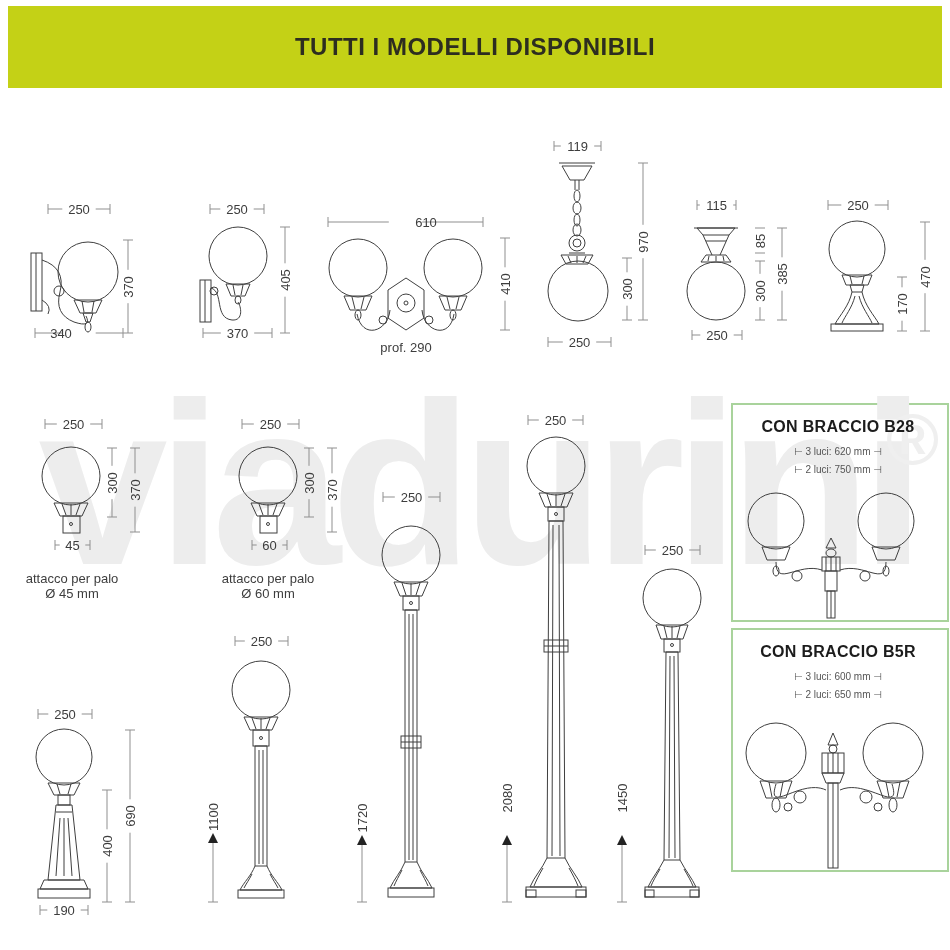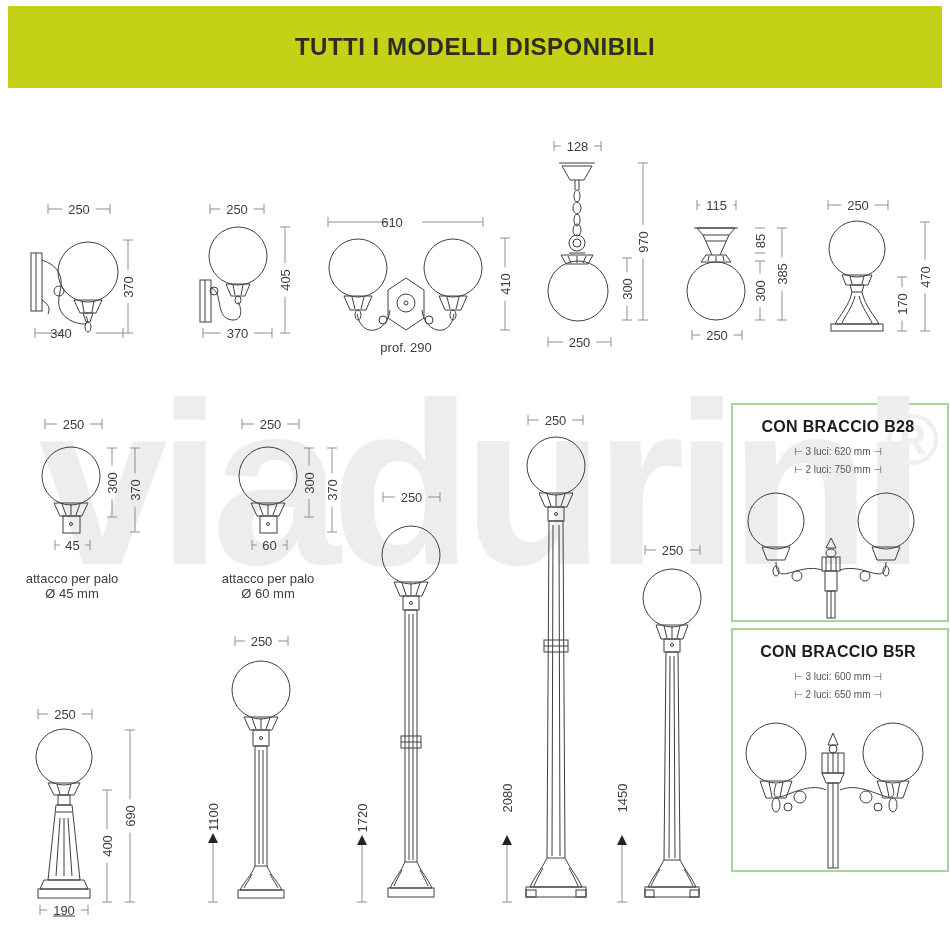--- a/index.html
+++ b/index.html
@@ -482,23 +482,23 @@
       </g>
   </svg>
 
   <div id="label-layer">
       <div class="dim-label" style="left: 79px; top: 209px;">250</div>
       <div class="dim-label rot" style="left: 128px; top: 286.5px;">370</div>
       <div class="dim-label" style="left: 61px; top: 333px;">340</div>
       <div class="dim-label" style="left: 237px; top: 209px;">250</div>
       <div class="dim-label rot" style="left: 285px; top: 280px;">405</div>
       <div class="dim-label" style="left: 237.5px; top: 333px;">370</div>
-      <div class="dim-label" style="left: 392px; top: 222px;">610</div>
+      <div class="dim-label" style="left: 426px; top: 222px;">610</div>
       <div class="dim-label rot" style="left: 505px; top: 284px;">410</div>
-      <div class="dim-label" style="left: 577.5px; top: 146px;">128</div>
+      <div class="dim-label" style="left: 577.5px; top: 146px;">119</div>
       <div class="dim-label rot" style="left: 643px; top: 241.5px;">970</div>
       <div class="dim-label rot" style="left: 627px; top: 289px;">300</div>
       <div class="dim-label" style="left: 579.5px; top: 342px;">250</div>
       <div class="dim-label" style="left: 716.5px; top: 205px;">115</div>
       <div class="dim-label rot" style="left: 760px; top: 240.5px;">85</div>
       <div class="dim-label rot" style="left: 760px; top: 290.5px;">300</div>
       <div class="dim-label rot" style="left: 782px; top: 274px;">385</div>
       <div class="dim-label" style="left: 717px; top: 335px;">250</div>
       <div class="dim-label" style="left: 858px; top: 205px;">250</div>
       <div class="dim-label rot" style="left: 902px; top: 304px;">170</div>
@@ -511,21 +511,21 @@
       <div class="dim-label rot" style="left: 309px; top: 482.5px;">300</div>
       <div class="dim-label rot" style="left: 332px; top: 490px;">370</div>
       <div class="dim-label" style="left: 269.5px; top: 545px;">60</div>
       <div class="dim-label" style="left: 411.5px; top: 497px;">250</div>
       <div class="dim-label" style="left: 555.5px; top: 420px;">250</div>
       <div class="dim-label" style="left: 672.5px; top: 550px;">250</div>
       <div class="dim-label" style="left: 261.5px; top: 641px;">250</div>
       <div class="dim-label" style="left: 65px; top: 714px;">250</div>
       <div class="dim-label rot" style="left: 107px; top: 846px;">400</div>
       <div class="dim-label rot" style="left: 130px; top: 816px;">690</div>
-      <div class="dim-label" style="left: 64px; top: 910px; text-decoration: underline;">190</div>
+      <div class="dim-label" style="left: 64px; top: 910px;">190</div>
       <div class="dim-label rot" style="left: 213px; top: 817px;">1100</div>
       <div class="dim-label rot" style="left: 362px; top: 818px;">1720</div>
       <div class="dim-label rot" style="left: 507px; top: 798px;">2080</div>
       <div class="dim-label rot" style="left: 622px; top: 798px;">1450</div>
       <div class="cap-label" style="left: 72px; top: 578px;">attacco per palo</div>
       <div class="cap-label" style="left: 72px; top: 593px;">Ø 45 mm</div>
       <div class="cap-label" style="left: 268px; top: 578px;">attacco per palo</div>
       <div class="cap-label" style="left: 268px; top: 593px;">Ø 60 mm</div>
       <div class="cap-label" style="left: 406px; top: 347px;">prof. 290</div>
     </div>

